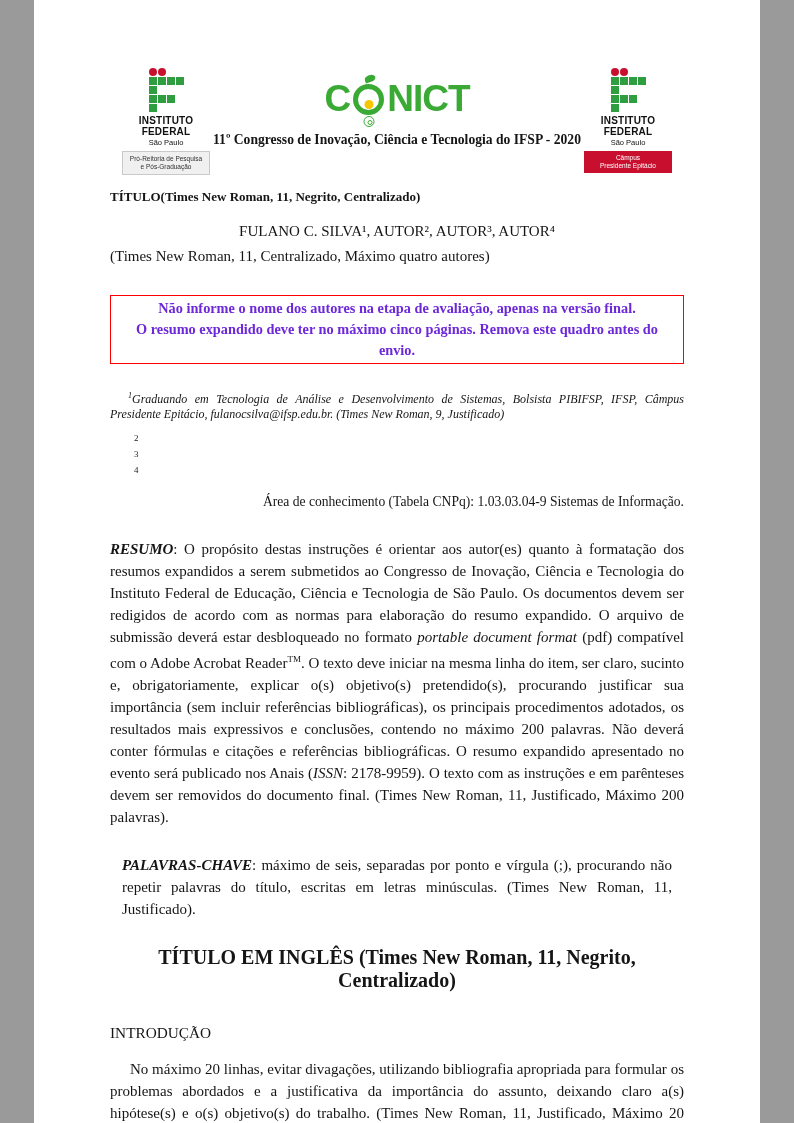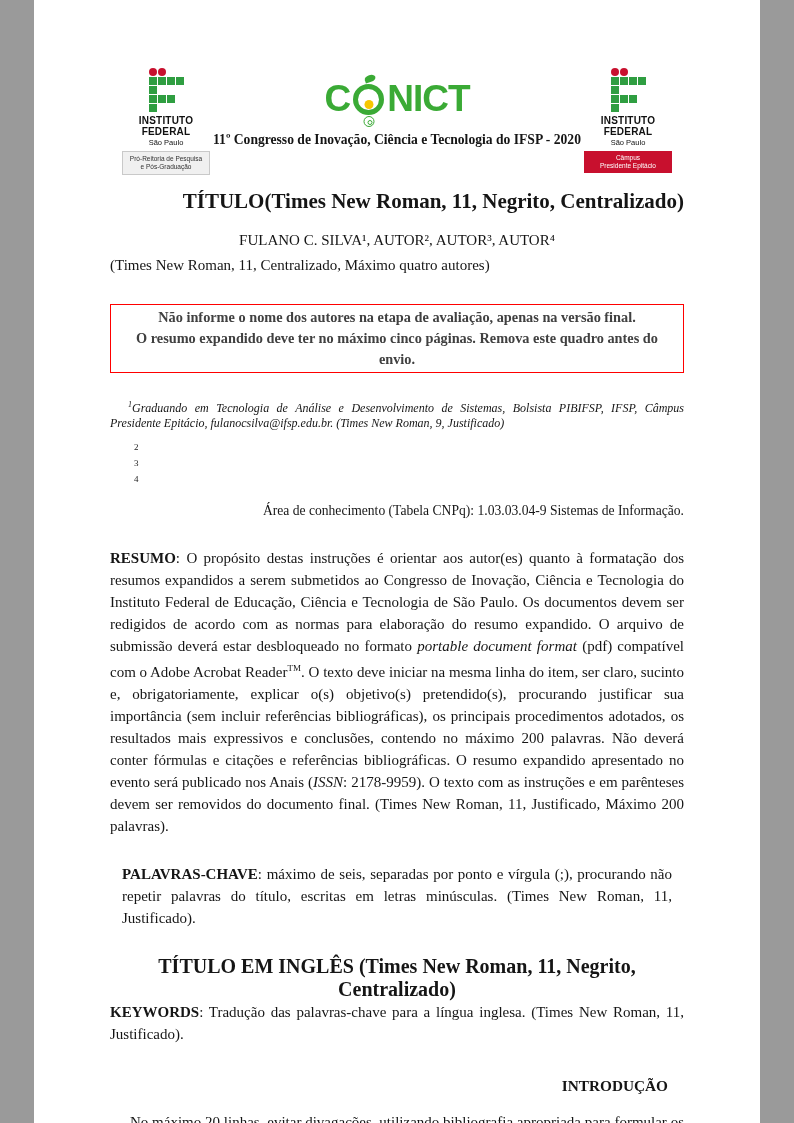--- a/index.html
+++ b/index.html
@@ -26,45 +26,45 @@
   .conict-txt{font-family:"Liberation Sans",sans-serif;font-weight:bold;font-size:37px;color:#3aaa35;letter-spacing:-1px;}
   .bulb{position:relative;width:31px;height:31px;margin:0 3px;}
   .bulb-ring{display:block;width:31px;height:31px;border:5px solid #3aaa35;border-radius:50%;box-sizing:border-box;}
   .bulb-dot{position:absolute;left:50%;top:16px;transform:translateX(-50%);width:9px;height:9px;background:#f6c700;border-radius:50%;}
   .bulb-leaf{position:absolute;top:-9px;left:50%;width:11px;height:7px;background:#3aaa35;border-radius:60% 60% 60% 0;transform:translateX(-40%) rotate(-18deg);}
   .bulb-at{position:absolute;bottom:-12px;left:50%;transform:translateX(-50%);width:11px;height:11px;border:1.5px solid #3aaa35;border-radius:50%;box-sizing:border-box;}
   .bulb-at::after{content:"";position:absolute;left:3px;top:3px;width:3px;height:3px;border:1px solid #3aaa35;border-radius:50%;}
   .congress{font-weight:bold;font-size:13.6px;color:#151515;text-align:center;margin-top:0;}
 
   
-  h1.title{font-size:21px;text-align:right;margin:14px 0 0;font-weight:bold;}
+  h1.title{font-size:13px;text-align:left;margin:14px 0 0;font-weight:bold;}
   .authors{text-align:center;font-size:15px;margin:18px 0 0;}
   .authors-note{text-align:left;font-size:15px;margin:8px 0 0;}
 
   .warning{margin:30px 0 0;border:1.6px solid #ff0000;padding:2px 8px;text-align:center;
-           color:#404040;font-weight:bold;font-size:14.3px;line-height:21px;}
+           color:#6d28d9;font-weight:bold;font-size:14.3px;line-height:21px;}
 
   .footnote{margin:24px 0 0;font-size:12px;line-height:15px;text-align:justify;text-indent:18px;font-style:italic;}
   .footnote sup{font-size:8px;}
   .fn-marks{margin:8px 0 0 24px;}
   .fn-mark{font-size:9px;line-height:16px;color:#222;}
 
   .area{margin:16px 0 0;font-size:13.6px;text-indent:20px;text-align:right;}
 
   
   .body-par{font-size:15px;line-height:22px;text-align:justify;margin:28px 0 0;}
-  .body-par b{font-weight:bold;}
+  .body-par b{font-weight:bold;font-style:italic;}
   .body-par i{font-style:italic;}
   sup.tm{font-size:9px;vertical-align:super;}
   .kw-block{margin:26px 0 0;}
   .kw-block .body-par{margin:12px;}
   h2.center-head{font-size:20px;text-align:center;margin:26px 0 0;font-weight:bold;}
   .abs-par{margin:16px 0 0 !important;}
   .kws-par{margin:0 !important;}
-  h2.section-head{font-size:15.3px;text-align:right;margin:32px 16px 0;font-weight:bold;}
+  h2.section-head{font-size:15.3px;text-align:left;margin:32px 0 0;font-weight:normal;}
   .intro-par{margin:16px 0 16px;text-indent:20px;}
 </style>
 </head>
 <body>
 
 <div class="page">
 
   <div class="header">
 
     <div class="ifsp">
@@ -168,19 +168,18 @@
   <p class="area">Área de conhecimento (Tabela CNPq): 1.03.03.04-9 Sistemas de Informação.</p>
 
   <p class="body-par"><b>RESUMO</b><span>: O propósito destas instruções é orientar aos autor(es) quanto à formatação dos resumos expandidos a serem submetidos ao Congresso de Inovação, Ciência e Tecnologia do Instituto Federal de Educação, Ciência e Tecnologia de São Paulo. Os documentos devem ser redigidos de acordo com as normas para elaboração do resumo expandido. O arquivo de submissão deverá estar desbloqueado no formato </span><i>portable document format</i><span> (pdf) compatível com o Adobe Acrobat Reader</span><sup class="tm">TM</sup><span>. O texto deve iniciar na mesma linha do item, ser claro, sucinto e, obrigatoriamente, explicar o(s) objetivo(s) pretendido(s), procurando justificar sua importância (sem incluir referências bibliográficas), os principais procedimentos adotados, os resultados mais expressivos e conclusões, contendo no máximo 200 palavras. Não deverá conter fórmulas e citações e referências bibliográficas. O resumo expandido apresentado no evento será publicado nos Anais (</span><i>ISSN</i><span>: 2178-9959). O texto com as instruções e em parênteses devem ser removidos do documento final. (Times New Roman, 11, Justificado, Máximo 200 palavras).</span></p>
 
   <div class="kw-block">
     <p class="body-par"><b>PALAVRAS-CHAVE</b><span>: máximo de seis, separadas por ponto e vírgula (;), procurando não repetir palavras do título, escritas em letras minúsculas. (Times New Roman, 11, Justificado).</span></p>
   </div>
 
   <h2 class="center-head">TÍTULO EM INGLÊS (Times New Roman, 11, Negrito, Centralizado)</h2>
 
-  <p class="body-par kws-par"><b>KEYWORDS</b><span>: Tradução das palavras-chave para a língua inglesa. (Times New Roman, 11, Justificado).</span></p>
 
   <h2 class="section-head">INTRODUÇÃO</h2>
 
   <p class="body-par intro-par">No máximo 20 linhas, evitar divagações, utilizando bibliografia apropriada para formular os problemas abordados e a justificativa da importância do assunto, deixando claro a(s) hipótese(s) e o(s) objetivo(s) do trabalho. (Times New Roman, 11, Justificado, Máximo 20 linhas). De acordo com (ALVES; RODRIGUES, 2004) podemos...</p>
 
 </div>
 
 </body></html>

